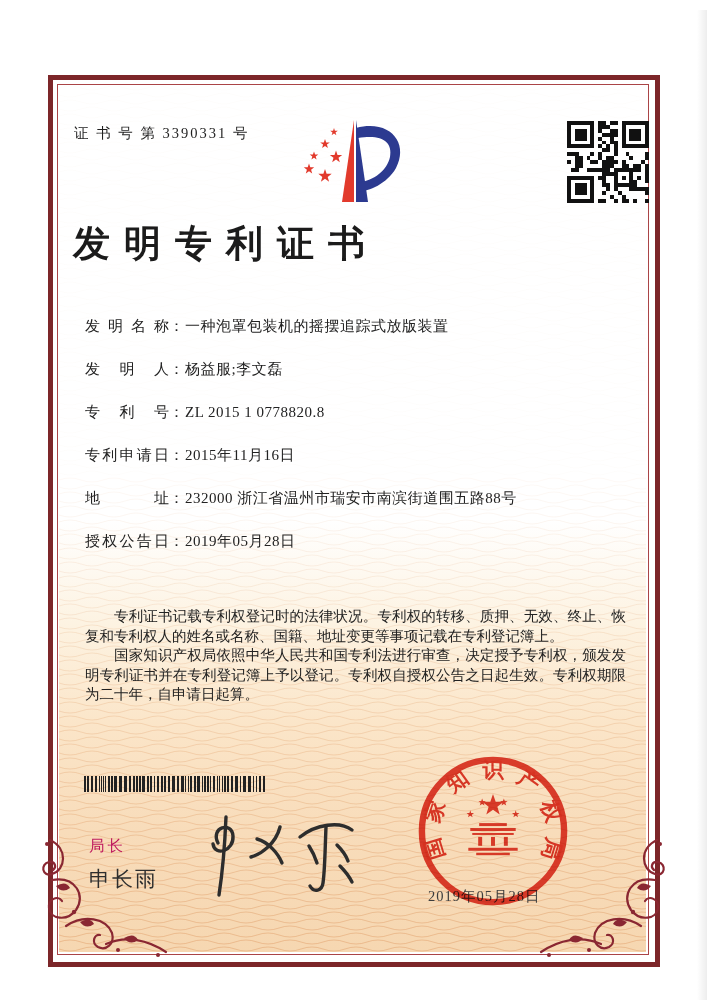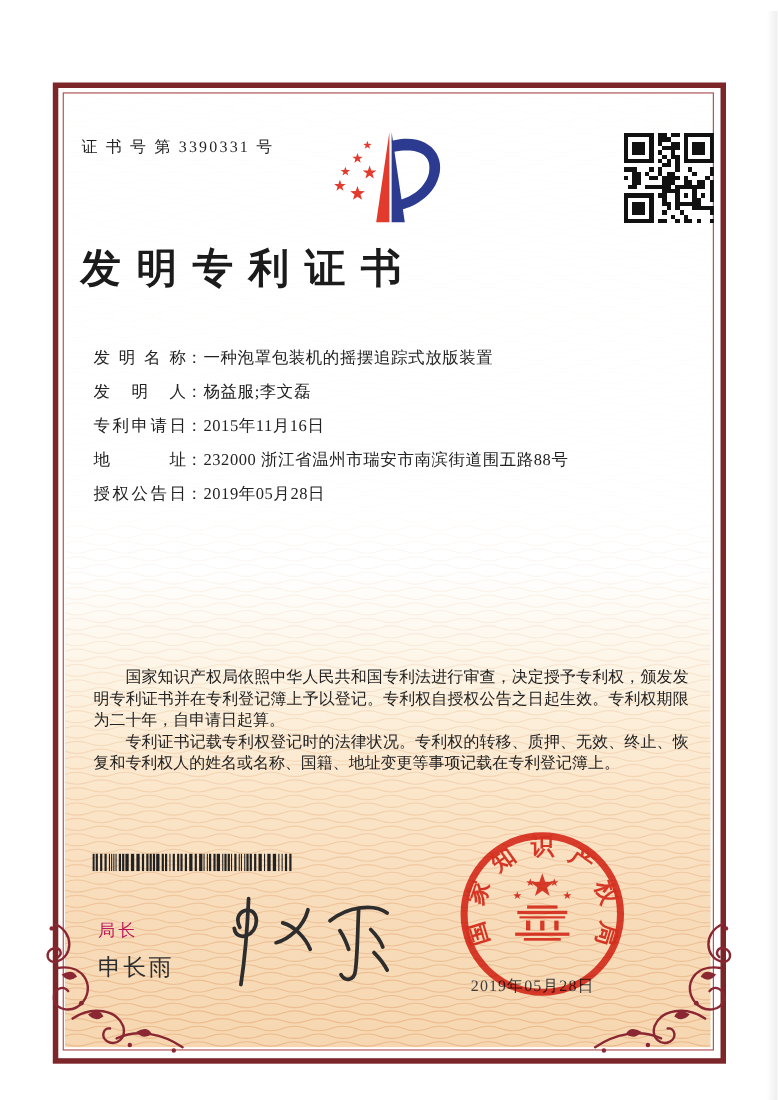--- a/index.html
+++ b/index.html
@@ -21,21 +21,21 @@
   .ornament-left  { left:40px; top:828px; }
   .ornament-right { left:535px; top:828px; transform:scaleX(-1); }
 
   .cert-no { position:absolute; left:74px; top:114px; z-index:5; font-size:14.5px; letter-spacing:2px; color:#1f1f1f; }
   .logo { position:absolute; left:299px; top:104px; z-index:5; }
   .qr { position:absolute; left:567px; top:111px; z-index:5; }
 
   .title { position:absolute; left:59px; top:209px; width:588px; z-index:5; text-align:left;
     font-size:37px; font-weight:600; color:#1b1b1b; letter-spacing:14px; text-indent:14px; }
 
-  .fields { position:absolute; left:85px; top:306px; width:548px; z-index:5; display:flex; flex-direction:column; gap:11px; }
+  .fields { position:absolute; left:85px; top:306px; width:548px; z-index:5; display:flex; flex-direction:column; gap:23px; }
   .field-row { position:relative; height:20px; line-height:20px; font-size:15px; color:#222; white-space:nowrap; }
   .flabel { display:inline-block; width:84px; text-align:justify; text-align-last:justify; vertical-align:top; }
   .colon { display:inline-block; width:16px; }
   .fvalue { letter-spacing:0.5px; }
   .grant-group2 { position:absolute; left:275px; top:0; }
 
   .body-text { position:absolute; left:85px; top:597px; width:541px; z-index:5;
     font-size:14.5px; line-height:19.5px; color:#222; text-align:justify; }
   .body-text p { text-indent:2em; }
 
@@ -354,33 +354,36 @@
   <div class="title">发明专利证书</div>
 
   <div class="fields">
     <div class="field-row">
       <span class="flabel">发明名称</span><span class="colon">：</span><span class="fvalue">一种泡罩包装机的摇摆追踪式放版装置</span>
     </div>
     <div class="field-row">
       <span class="flabel">发明人</span><span class="colon">：</span><span class="fvalue">杨益服;李文磊</span>
     </div>
     <div class="field-row">
+      <span class="flabel">专利号</span><span class="colon">：</span><span class="fvalue">ZL 2015 1 0778820.8</span>
+    </div>
+    <div class="field-row">
       <span class="flabel">专利申请日</span><span class="colon">：</span><span class="fvalue">2015年11月16日</span>
     </div>
     <div class="field-row">
       <span class="flabel">地址</span><span class="colon">：</span><span class="fvalue">232000 浙江省温州市瑞安市南滨街道围五路88号</span>
     </div>
     <div class="field-row">
       <span class="flabel">授权公告日</span><span class="colon">：</span><span class="fvalue">2019年05月28日</span>
     </div>
   </div>
 
   <div class="body-text">
+    <p>专利证书记载专利权登记时的法律状况。专利权的转移、质押、无效、终止、恢复和专利权人的姓名或名称、国籍、地址变更等事项记载在专利登记簿上。</p>
     <p>国家知识产权局依照中华人民共和国专利法进行审查，决定授予专利权，颁发发明专利证书并在专利登记簿上予以登记。专利权自授权公告之日起生效。专利权期限为二十年，自申请日起算。</p>
-    <p>专利证书记载专利权登记时的法律状况。专利权的转移、质押、无效、终止、恢复和专利权人的姓名或名称、国籍、地址变更等事项记载在专利登记簿上。</p>
   </div>
 
   <svg id="barcode" class="barcode" width="182" height="16">
       <rect x="0" y="0" width="2" height="16" fill="#222"></rect>
       <rect x="3" y="0" width="2" height="16" fill="#222"></rect>
       <rect x="7" y="0" width="2" height="16" fill="#222"></rect>
       <rect x="11" y="0" width="2" height="16" fill="#222"></rect>
       <rect x="15" y="0" width="1" height="16" fill="#222"></rect>
       <rect x="17" y="0" width="1" height="16" fill="#222"></rect>
       <rect x="19" y="0" width="1" height="16" fill="#222"></rect>

